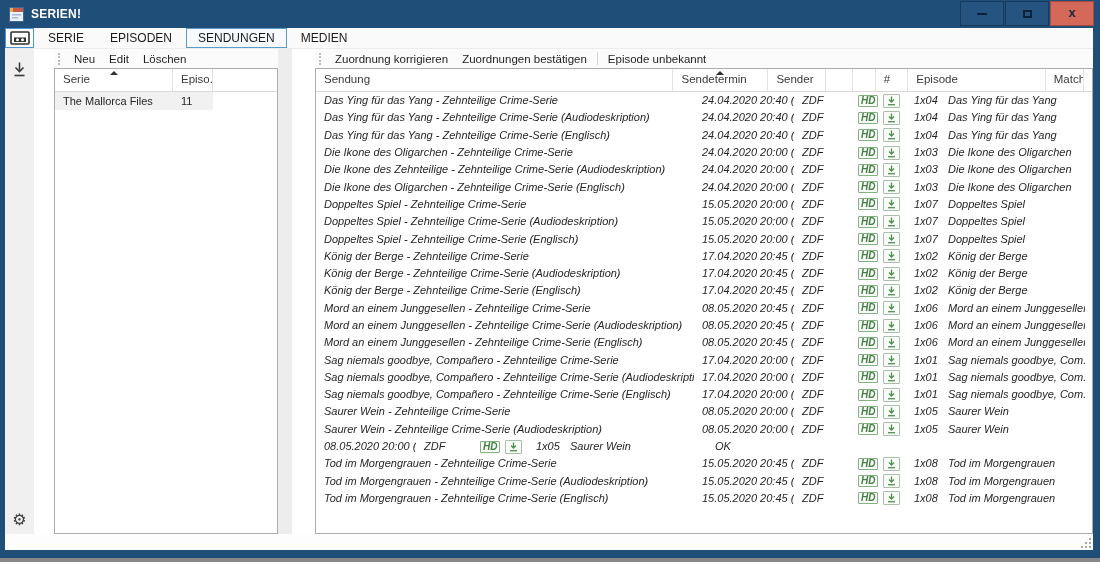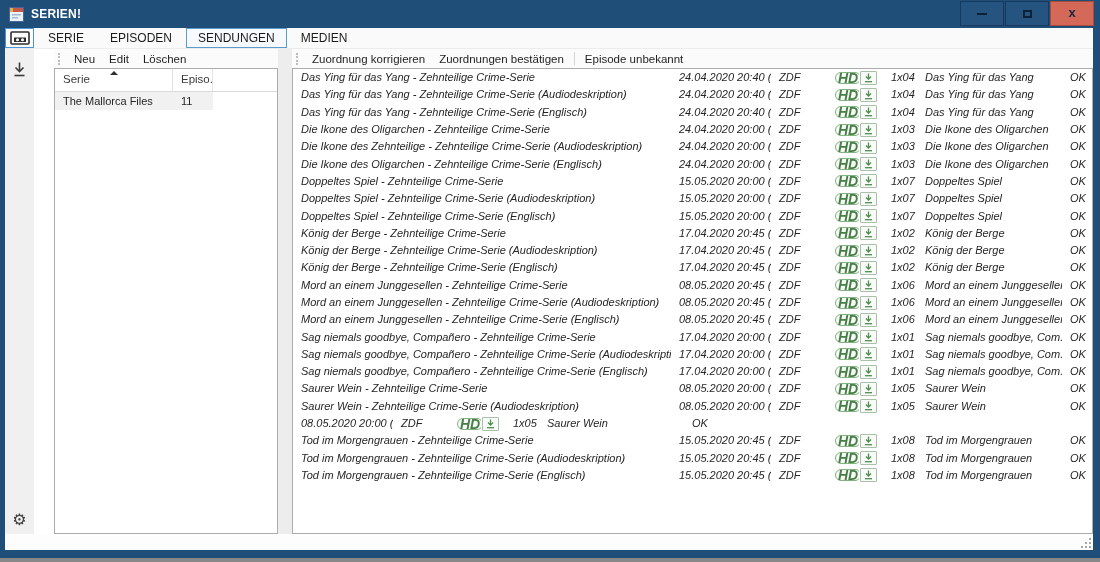--- a/index.html
+++ b/index.html
@@ -23,21 +23,21 @@
   .menu-item{display:flex;align-items:center;padding:0 11px;font-size:12px;color:#1B1B1B;cursor:pointer;margin-left:2px;border:1px solid transparent;box-sizing:border-box;}
   .menu-item.active{border-color:#5C9CCC;background:#F6FAFE;}
   
   .content{flex:1 1 auto;display:flex;align-items:stretch;overflow:hidden;}
   .rail{width:29px;flex:0 0 auto;background:#F0F0F0;display:flex;flex-direction:column;align-items:center;padding-top:8px;box-sizing:border-box;}
   .rail-icon{width:22px;height:24px;display:flex;align-items:center;justify-content:center;cursor:pointer;}
   .rail-spacer{flex:1 1 auto;}
   .gear{font-size:16px;color:#3F3F3F;line-height:1;margin-bottom:6px;cursor:pointer;}
   .panel-col{display:flex;flex-direction:column;overflow:hidden;}
   .series-col{width:224px;flex:0 0 auto;margin-left:20px;}
-  .broadcast-col{flex:1 1 auto;}
+  .broadcast-col{flex:1 1 auto;margin-left:23px;}
   .splitter{width:14px;flex:0 0 auto;background:#EDEDED;cursor:ew-resize;}
   
   .toolbar{height:19px;flex:0 0 auto;background:#FBFBFB;display:flex;align-items:center;padding-left:3px;}
   .grip{width:2px;height:12px;border-left:2px dotted #BDBDBD;margin:0 5px 0 1px;}
   .tool-btn{font-size:11.5px;color:#1E1E1E;padding:0 7px;cursor:pointer;white-space:nowrap;}
   .tool-sep{width:1px;height:13px;background:#D4D4D4;margin:0 3px;}
   
   .tablebox{flex:1 1 auto;background:#fff;border:1px solid #ACACAC;box-sizing:border-box;overflow:hidden;display:flex;flex-direction:column;}
   .t-head{display:flex;height:22px;flex:0 0 auto;border-bottom:1px solid #DADADA;color:#3A3A3A;}
   .t-head .hc{position:relative;box-sizing:border-box;border-right:1px solid #E3E3E3;font-size:11.5px;line-height:21px;padding-left:8px;white-space:nowrap;overflow:hidden;cursor:pointer;}
@@ -56,21 +56,21 @@
   .c-episode{width:145px;}
   .c-match{width:40px;}
   .c-fill{flex:1 1 auto;}
   
   .c-serie{width:118px;}
   .c-epis{width:40px;}
   .st-row{display:flex;height:18px;align-items:center;cursor:pointer;}
   .st-row .bc{background:#F1F1F1;line-height:18px;}
   .st-row .c-fill{background:#fff;}
   
-  .hd-badge{display:inline-block;border:1px solid #82B282;color:#467F46;background:#F8FBF8;font-size:14px;font-weight:700;line-height:10px;padding:0 2px;border-radius:6px;}
+  .hd-badge{display:inline-block;border:1px solid #82B282;color:#467F46;background:#F8FBF8;font-size:10px;font-weight:700;line-height:10px;padding:0 2px;border-radius:1px;}
   .dl-badge{display:inline-flex;align-items:center;justify-content:center;width:15px;height:12px;border:1px solid #A9BFA9;background:#F8FBF8;border-radius:1px;}
   
   .statusbar{height:16px;flex:0 0 auto;background:#FDFDFD;position:relative;}
   .resize-grip{position:absolute;right:2px;bottom:2px;width:10px;height:10px;}
   .resize-grip i{position:absolute;width:2px;height:2px;background:#A6A6A6;
      box-shadow:0 0 0 0 #A6A6A6, -4px 4px 0 0 #A6A6A6, 0 4px 0 0 #A6A6A6, -8px 8px 0 0 #A6A6A6, -4px 8px 0 0 #A6A6A6, 0 8px 0 0 #A6A6A6;
      right:0;top:0;}
 </style>
 </head>
 <body>
@@ -157,20 +157,31 @@
 
       <div class="panel-col broadcast-col">
         <div class="toolbar">
           <span class="grip"></span>
           <span class="tool-btn">Zuordnung korrigieren</span>
           <span class="tool-btn">Zuordnungen bestätigen</span>
           <span class="tool-sep"></span>
           <span class="tool-btn">Episode unbekannt</span>
         </div>
         <div class="tablebox">
+          <div class="t-head">
+            <div class="hc c-sendung">Sendung</div>
+            <div class="hc c-termin"><span>Sendetermin</span><span class="sort-asc"></span></div>
+            <div class="hc c-sender">Sender</div>
+            <div class="hc c-hd"></div>
+            <div class="hc c-dl"></div>
+            <div class="hc c-nr">#</div>
+            <div class="hc c-episode">Episode</div>
+            <div class="hc c-match">Match</div>
+            <div class="hc fill"></div>
+          </div>
           <div class="t-body">
               <div class="bt-row">
                 <div class="bc c-sendung">Das Ying für das Yang - Zehnteilige Crime-Serie</div>
                 <div class="bc c-termin">24.04.2020 20:40 (...</div>
                 <div class="bc c-sender">ZDF</div>
                 <div class="bc c-hd">
                   <span class="hd-badge">HD</span>
                 </div>
                 <div class="bc c-dl">
                   <span class="dl-badge">

